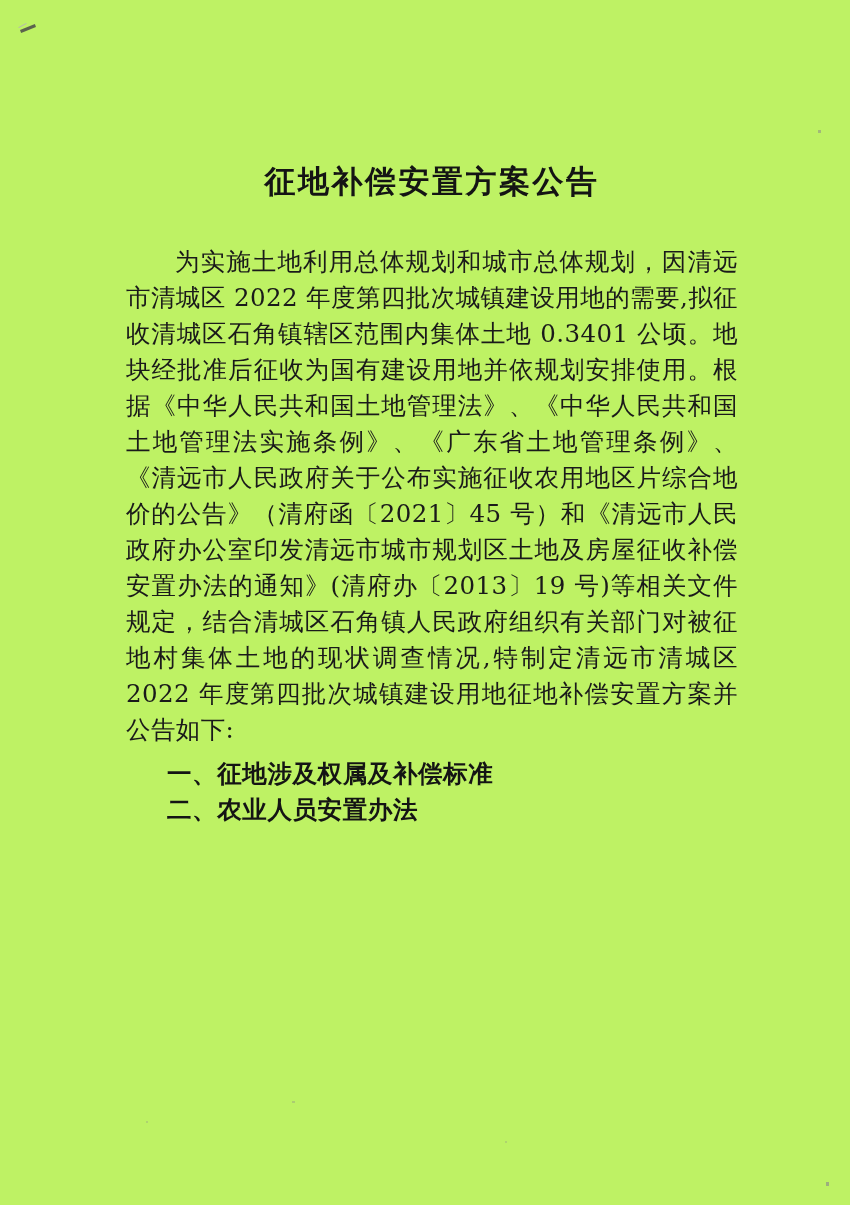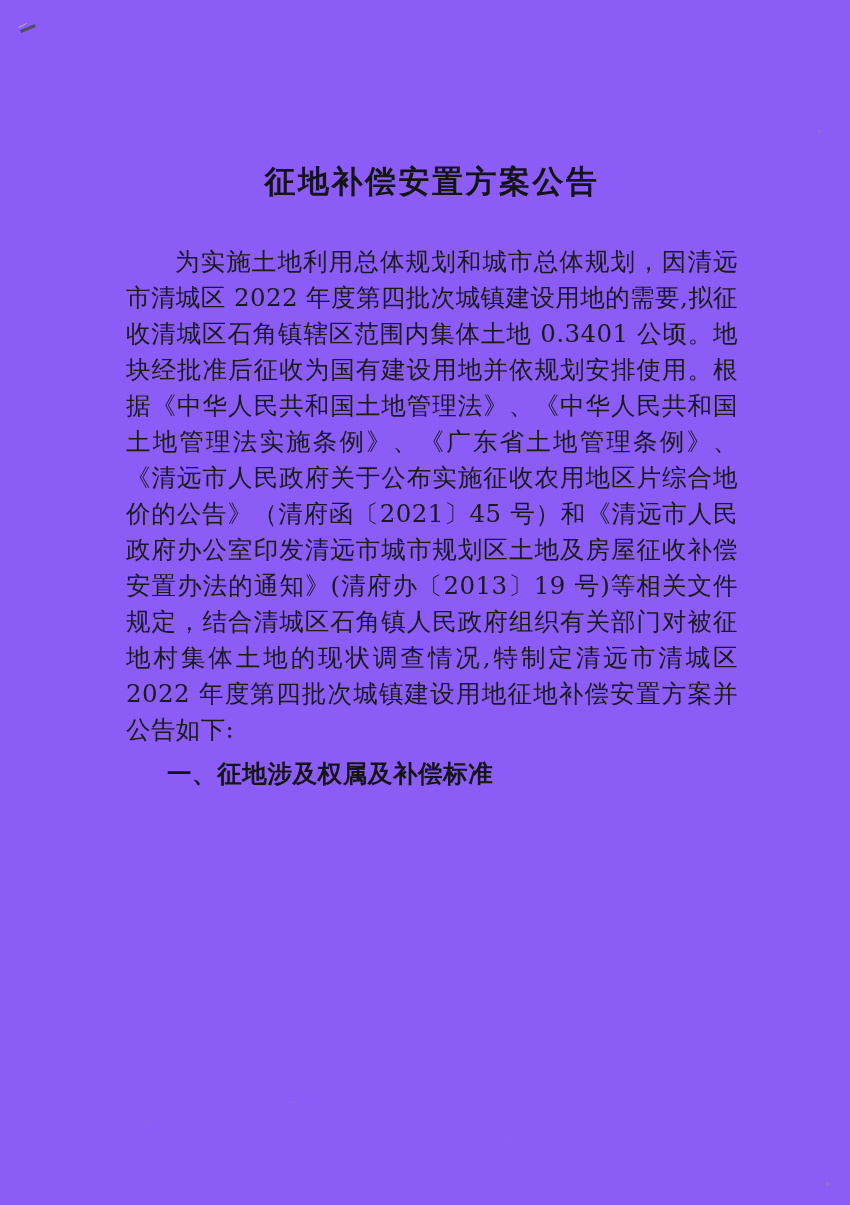--- a/index.html
+++ b/index.html
@@ -5,21 +5,21 @@
   html, body {
     margin: 0;
     padding: 0;
     background: #ffffff;
   }
 
   .page {
     position: relative;
     width: 850px;
     height: 1205px;
-    background: #8b5cf6;
+    background: #bef264;
     overflow: hidden;
     font-family: "DejaVu Serif", "Liberation Serif", serif;
     color: #1a1a1a;
     box-sizing: border-box;
   }
 
   
   .speck {
     position: absolute;
     background: #8a8a8a;
@@ -117,17 +117,18 @@
   <span class="speck s6"></span>
   <span class="speck s7"></span>
 
   <div class="content">
 
     <h1 class="doc-title">征地补偿安置方案公告</h1>
 
     <div class="body-block" id="body-block">
         <p class="para">为实施土地利用总体规划和城市总体规划，因清远市清城区 2022 年度第四批次城镇建设用地的需要,拟征收清城区石角镇辖区范围内集体土地 0.3401 公顷。地块经批准后征收为国有建设用地并依规划安排使用。根据《中华人民共和国土地管理法》、《中华人民共和国土地管理法实施条例》、《广东省土地管理条例》、《清远市人民政府关于公布实施征收农用地区片综合地价的公告》（清府函〔2021〕45 号）和《清远市人民政府办公室印发清远市城市规划区土地及房屋征收补偿安置办法的通知》(清府办〔2013〕19 号)等相关文件规定，结合清城区石角镇人民政府组织有关部门对被征地村集体土地的现状调查情况,特制定清远市清城区 2022 年度第四批次城镇建设用地征地补偿安置方案并公告如下:</p>
         <h2 class="section-heading">一、征地涉及权属及补偿标准</h2>
+        <h2 class="section-heading">二、农业人员安置办法</h2>
       </div>
 
   </div>
 
 </div>
 
 </body></html>

